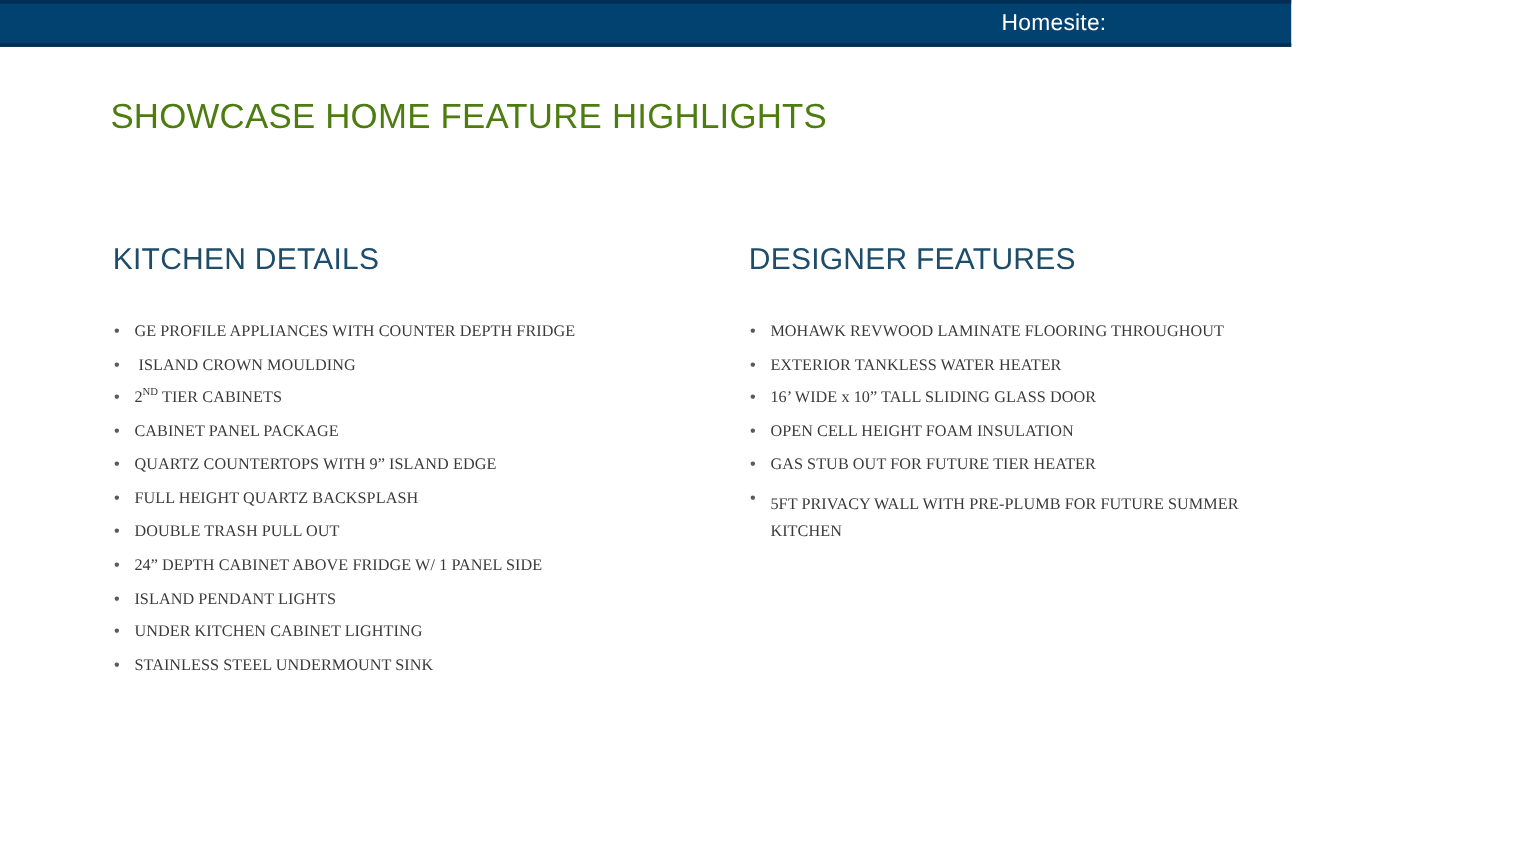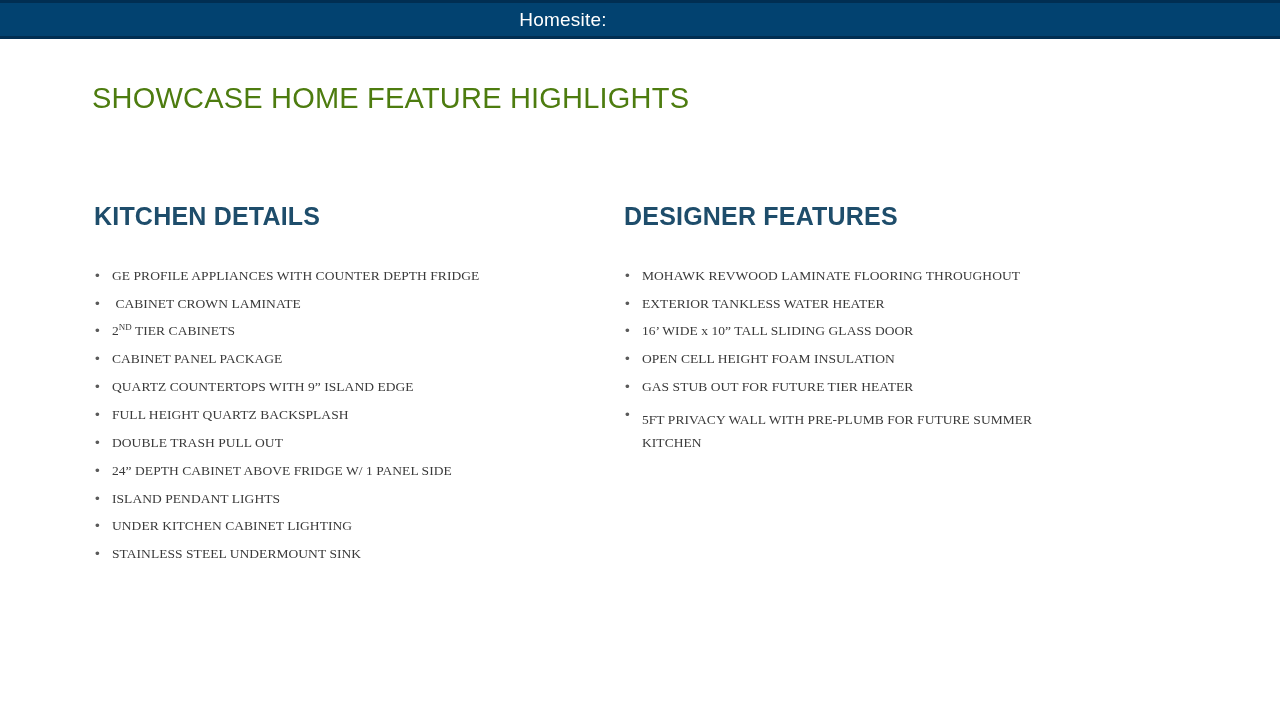--- a/index.html
+++ b/index.html
@@ -13,29 +13,29 @@
     font-family: "Liberation Sans", sans-serif;
     overflow: hidden;
     position: relative;
   }
 
   
   .top-banner {
     position: absolute;
     top: 0;
     left: 0;
-    width: 1280px;
+    width: 1076px;
     height: 39px;
     background: #024270;
     border-top: 3px solid #012e52;
     border-bottom: 3px solid #012e52;
     box-sizing: border-box;
     display: flex;
     align-items: center;
-    justify-content: center;
+    justify-content: flex-end;
   }
   .homesite-label {
     color: #ffffff;
     font-size: 19px;
     font-weight: 400;
     letter-spacing: 0.2px;
     margin-right: 154px;
     line-height: 1;
     white-space: nowrap;
   }
@@ -61,21 +61,21 @@
   }
   .column {
     position: absolute;
     top: 0;
   }
   .column-left  { left: 92px;  width: 500px; }
   .column-right { left: 622px; width: 510px; }
 
   .column-heading {
     font-size: 25px;
-    font-weight: 700;
+    font-weight: 400;
     color: #1e4d6b;
     letter-spacing: 0.2px;
     margin: 0 0 16px 2px;
     line-height: 1.15;
     white-space: nowrap;
   }
 
   .bullet-list {
     list-style: none;
     margin: 0;
@@ -129,21 +129,21 @@
   <div class="column column-left">
     <div class="column-heading">KITCHEN DETAILS</div>
 
     <ul class="bullet-list">
       <li class="bullet-item">
         <span class="dot">•</span>
         <span class="txt">GE PROFILE APPLIANCES WITH COUNTER DEPTH FRIDGE</span>
       </li>
       <li class="bullet-item">
         <span class="dot">•</span>
-        <span class="txt"> CABINET CROWN LAMINATE</span>
+        <span class="txt"> ISLAND CROWN MOULDING</span>
       </li>
       <li class="bullet-item">
         <span class="dot">•</span>
         <span class="txt"><span>2</span><sup>ND</sup><span> TIER CABINETS</span></span>
       </li>
       <li class="bullet-item">
         <span class="dot">•</span>
         <span class="txt">CABINET PANEL PACKAGE</span>
       </li>
       <li class="bullet-item">

